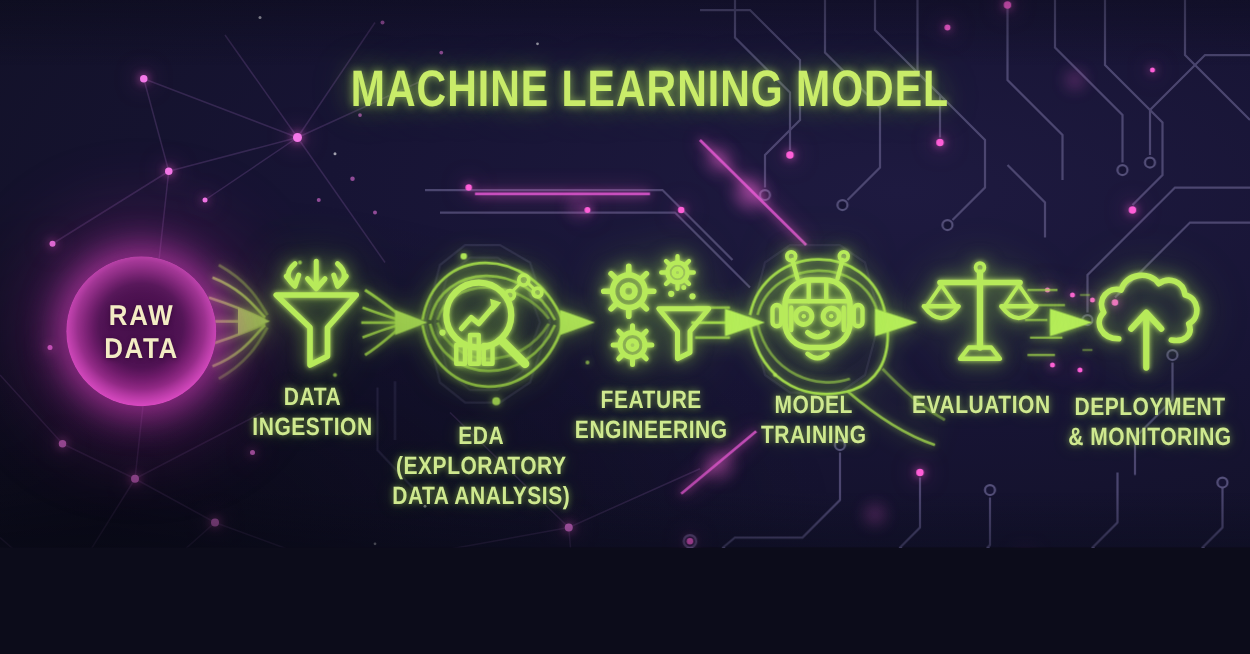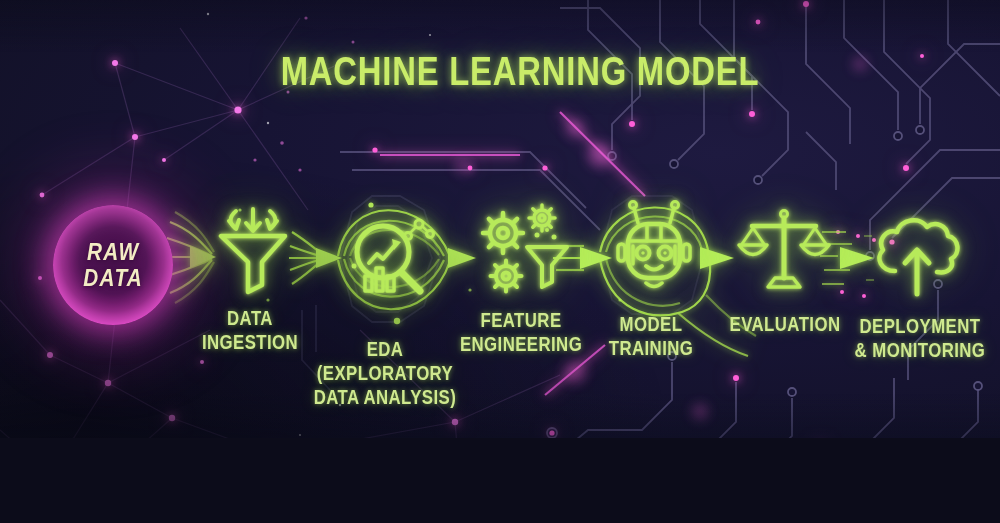--- a/index.html
+++ b/index.html
@@ -10,21 +10,21 @@
   .vignette{position:absolute;inset:0;
     background:radial-gradient(ellipse at 8% 95%, rgba(4,4,12,.55) 0%, rgba(4,4,12,0) 45%),
                linear-gradient(180deg, rgba(8,8,20,.35) 0%, rgba(8,8,20,0) 12%, rgba(8,8,20,0) 90%, rgba(10,12,30,.4) 100%);}
   .title{position:absolute;left:170px;top:48px;width:700px;text-align:center;
     font-size:41px;font-weight:700;letter-spacing:1px;color:#c9ec69;white-space:nowrap;
     transform:scaleX(.8);transform-origin:center;
     text-shadow:0 0 8px rgba(190,240,100,.65),0 0 24px rgba(160,230,70,.4),0 0 40px rgba(140,220,60,.25);}
   .raw-node{position:absolute;left:53px;top:205px;width:120px;height:120px;border-radius:50%;
     display:flex;flex-direction:column;align-items:center;justify-content:center;
     background:radial-gradient(circle at 50% 46%, #45104a 0%, #4e1252 38%, #7c1872 58%, #c72cae 74%, #f556d6 84%, rgba(245,86,214,.25) 93%, rgba(245,86,214,0) 100%);
-    box-shadow:0 0 28px 8px rgba(236,70,205,.55),0 0 70px 26px rgba(210,50,185,.28),inset 0 0 24px 8px rgba(255,130,235,.45);font-style:italic;}
+    box-shadow:0 0 28px 8px rgba(236,70,205,.55),0 0 70px 26px rgba(210,50,185,.28),inset 0 0 24px 8px rgba(255,130,235,.45);}
   .raw-text{font-size:23px;line-height:26px;font-weight:700;letter-spacing:1.5px;color:#f3ecc4;
     text-align:center;transform:scaleX(.9);text-shadow:0 1px 4px rgba(40,0,40,.5);}
   .icon{position:absolute;filter:drop-shadow(0 0 2px rgba(195,240,105,.9)) drop-shadow(0 0 7px rgba(165,230,75,.55)) drop-shadow(0 0 18px rgba(140,220,60,.3));}
   #flow{filter:drop-shadow(0 0 3px rgba(175,232,85,.8)) drop-shadow(0 0 10px rgba(150,225,65,.45));}
   .label{position:absolute;width:220px;text-align:center;font-weight:700;font-size:20px;line-height:24px;
     color:#cfe98f;letter-spacing:.5px;transform:scaleX(.84);transform-origin:center;white-space:nowrap;
     text-shadow:0 0 6px rgba(180,235,95,.55),0 0 16px rgba(150,220,60,.3);}
   .pinkdot{filter:drop-shadow(0 0 4px rgba(255,95,216,.9)) drop-shadow(0 0 9px rgba(255,95,216,.5));}
 </style>
 </head>

